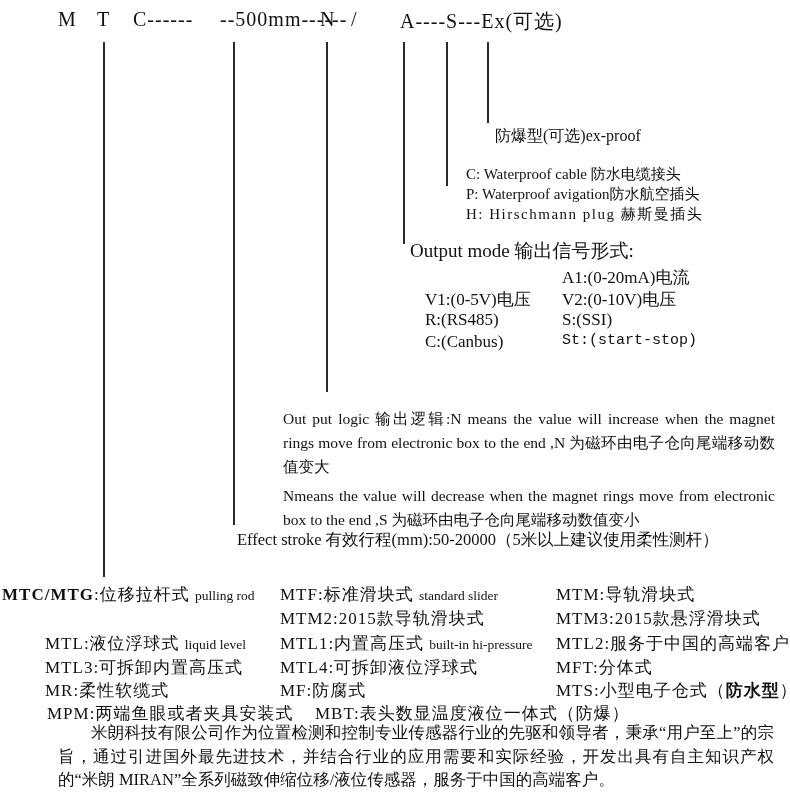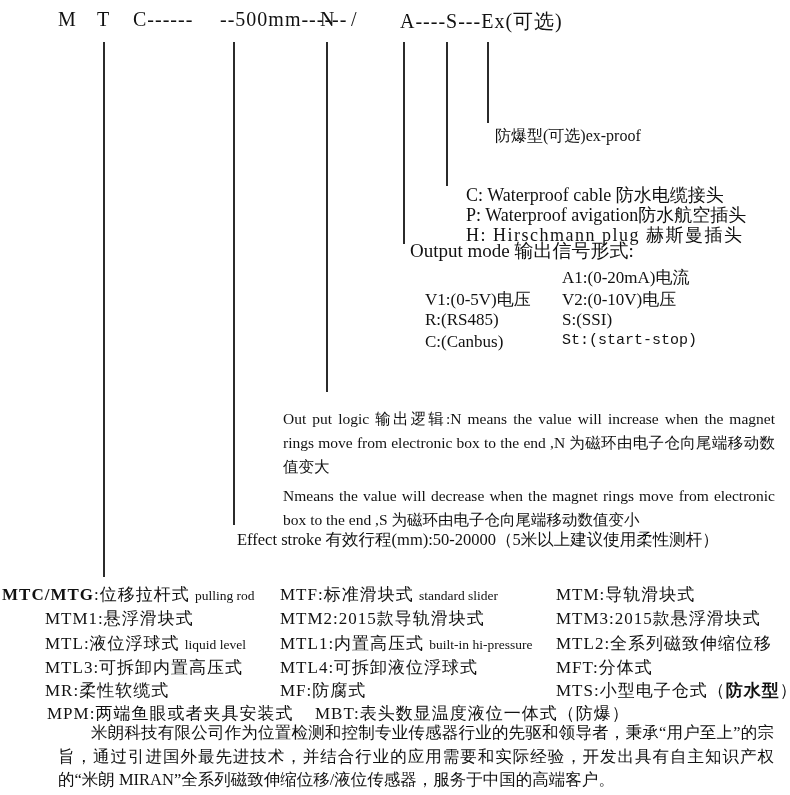--- a/index.html
+++ b/index.html
@@ -17,21 +17,21 @@
   
   .vl{position:absolute;width:2px;background:#2b2b2b;}
   .vl1{left:103px;top:42px;height:535px}
   .vl2{left:233px;top:42px;height:483px}
   .vl3{left:326px;top:42px;height:350px}
   .vl4{left:403px;top:42px;height:202px}
   .vl5{left:446px;top:42px;height:144px}
   .vl6{left:487px;top:42px;height:81px}
   
   .exproof{position:absolute;left:495px;top:126px;font-size:16px;white-space:nowrap;}
-  .connectors{position:absolute;left:466px;top:185px;font-size:18px;}
+  .connectors{position:absolute;left:466px;top:164px;font-size:15px;}
   .connectors .cline{height:20px;line-height:20px;white-space:nowrap;}
   .connectors .spaced{letter-spacing:1.5px;}
   .om{position:absolute;left:408px;top:238px;width:372px;height:132px;}
   .om-title{position:absolute;left:2px;top:0;font-size:19px;white-space:nowrap;}
   .om-cell{position:absolute;font-size:17px;white-space:nowrap;}
   .om-r0{top:28px}.om-r1{top:50px}.om-r2{top:72px}.om-r3{top:94px}
   .om-c0{left:17px}.om-c1{left:154px}
   .mono{font-family:"Liberation Mono","DejaVu Sans Mono",monospace;font-size:15px;}
   
   .logic{position:absolute;left:278px;top:402px;width:502px;font-size:15.5px;line-height:24px;text-align:justify;}
@@ -98,28 +98,27 @@
 
   <div class="stroke-note">Effect stroke 有效行程(mm):50-20000（5米以上建议使用柔性测杆）</div>
 
   <div>
     <div class="trow r1">
       <span class="tcell c1"><span class="b">MTC/MTG</span><span>:位移拉杆式 </span><span class="sm">pulling rod</span></span>
       <span class="tcell c2"><span>MTF:标准滑块式 </span><span class="sm">standard slider</span></span>
       <span class="tcell c3"><span>MTM:导轨滑块式</span></span>
     </div>
     <div class="trow r2">
-      <span class="tcell c1"><span>MTM1:悬浮滑块式</span></span>
       <span class="tcell c2"><span>MTM2:2015款导轨滑块式</span></span>
       <span class="tcell c3"><span>MTM3:2015款悬浮滑块式</span></span>
     </div>
     <div class="trow r3">
       <span class="tcell c1"><span>MTL:液位浮球式 </span><span class="sm">liquid level</span></span>
       <span class="tcell c2"><span>MTL1:内置高压式 </span><span class="sm">built-in hi-pressure</span></span>
-      <span class="tcell c3"><span>MTL2:全系列磁致伸缩位移</span></span>
+      <span class="tcell c3"><span>MTL2:服务于中国的高端客户</span></span>
     </div>
     <div class="trow r4">
       <span class="tcell c1"><span>MTL3:可拆卸内置高压式</span></span>
       <span class="tcell c2"><span>MTL4:可拆卸液位浮球式</span></span>
       <span class="tcell c3"><span>MFT:分体式</span></span>
     </div>
     <div class="trow r5">
       <span class="tcell c1"><span>MR:柔性软缆式</span></span>
       <span class="tcell c2"><span>MF:防腐式</span></span>
       <span class="tcell c3"><span>MTS:小型电子仓式（</span><span class="b">防水型</span><span>）</span></span>

